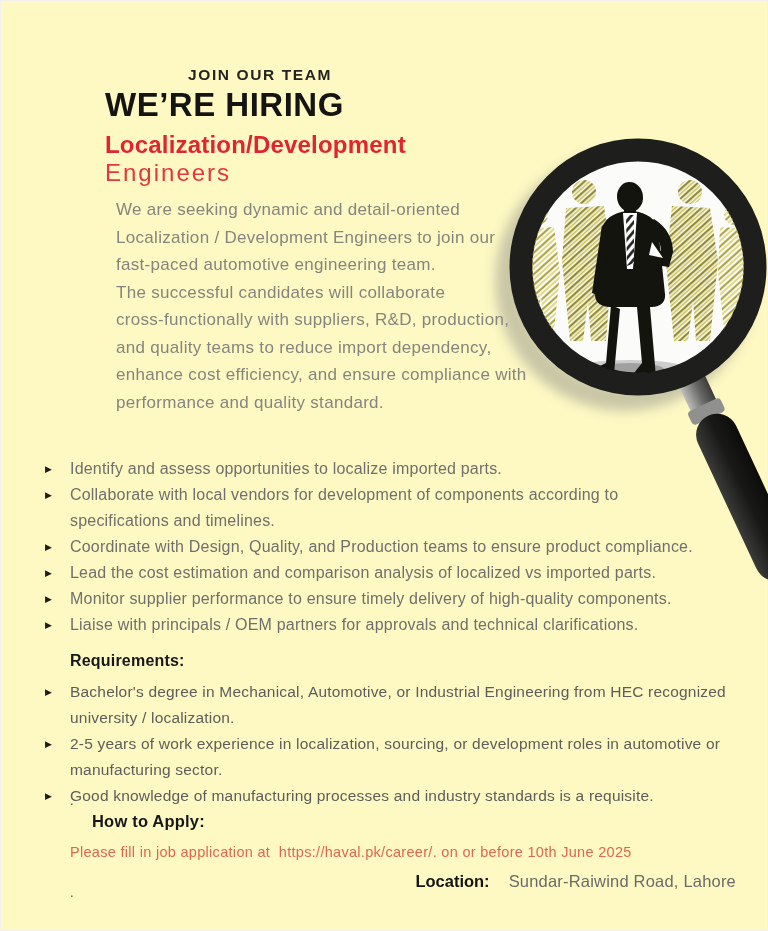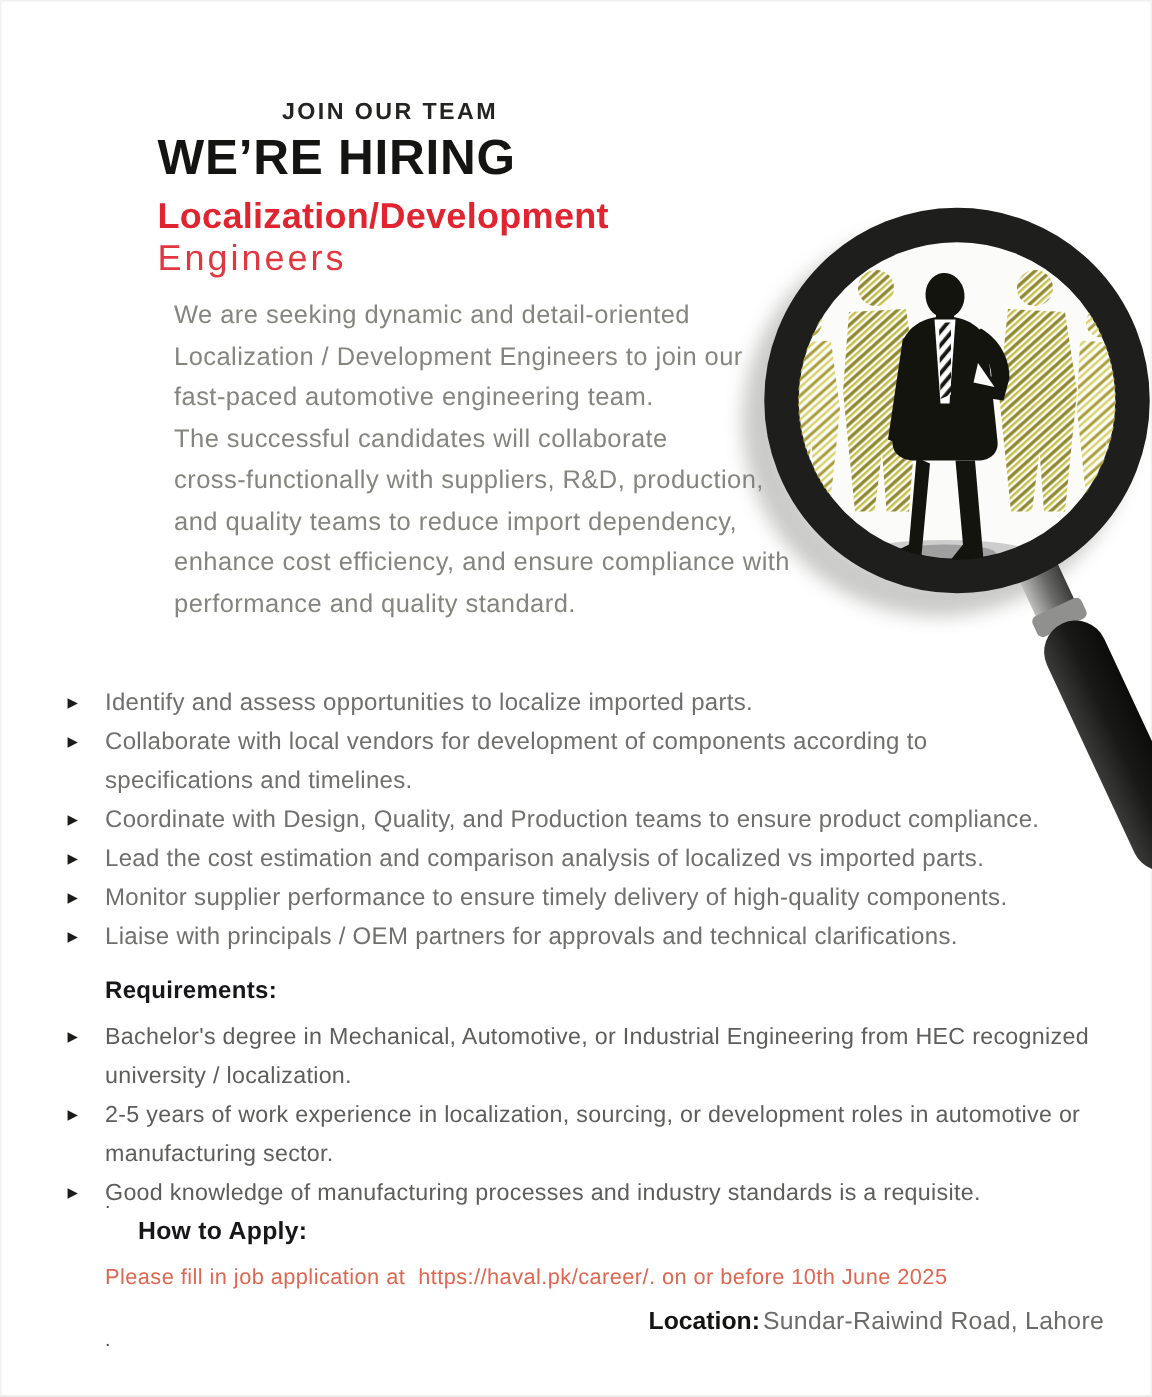--- a/index.html
+++ b/index.html
@@ -1,19 +1,19 @@
 <!DOCTYPE html>
 <html><head>
 <meta charset="utf-8">
 <style>
   html,body{margin:0;padding:0;background:#cfcfcd;}
   .poster{
     position:relative;
     width:768px;height:931px;
-    background:#ffffff;
+    background:#fef9c3;
     overflow:hidden;
     font-family:"Liberation Sans", sans-serif;
     box-shadow:inset 0 0 0 1px #f2f1f0;
   }
   
   .header{position:absolute;left:105px;top:66px;}
   .kicker{
     margin-left:83px;
     font-size:15.5px;font-weight:600;letter-spacing:1.6px;
     color:#242422;
@@ -67,21 +67,21 @@
     font-size:15.5px;line-height:26px;color:#5d5d5b;letter-spacing:.2px;
   }
   
   .apply-note{
     position:absolute;left:70px;top:844px;
     font-size:14.5px;color:#dd6750;letter-spacing:.3px;
     white-space:pre-wrap;
   }
   .location{
     position:absolute;right:32px;top:872px;
-    display:flex;gap:2px;align-items:baseline;
+    display:flex;gap:19px;align-items:baseline;
     font-size:16.5px;
   }
   .loc-label{font-weight:700;color:#141412;}
   .loc-value{color:#6b6b69;letter-spacing:.2px;}
   .stray-dot{
     position:absolute;left:70px;
     font-size:13px;color:#4a4a48;line-height:10px;
   }
   .dot1{top:796px;}
   .dot2{top:888px;}

